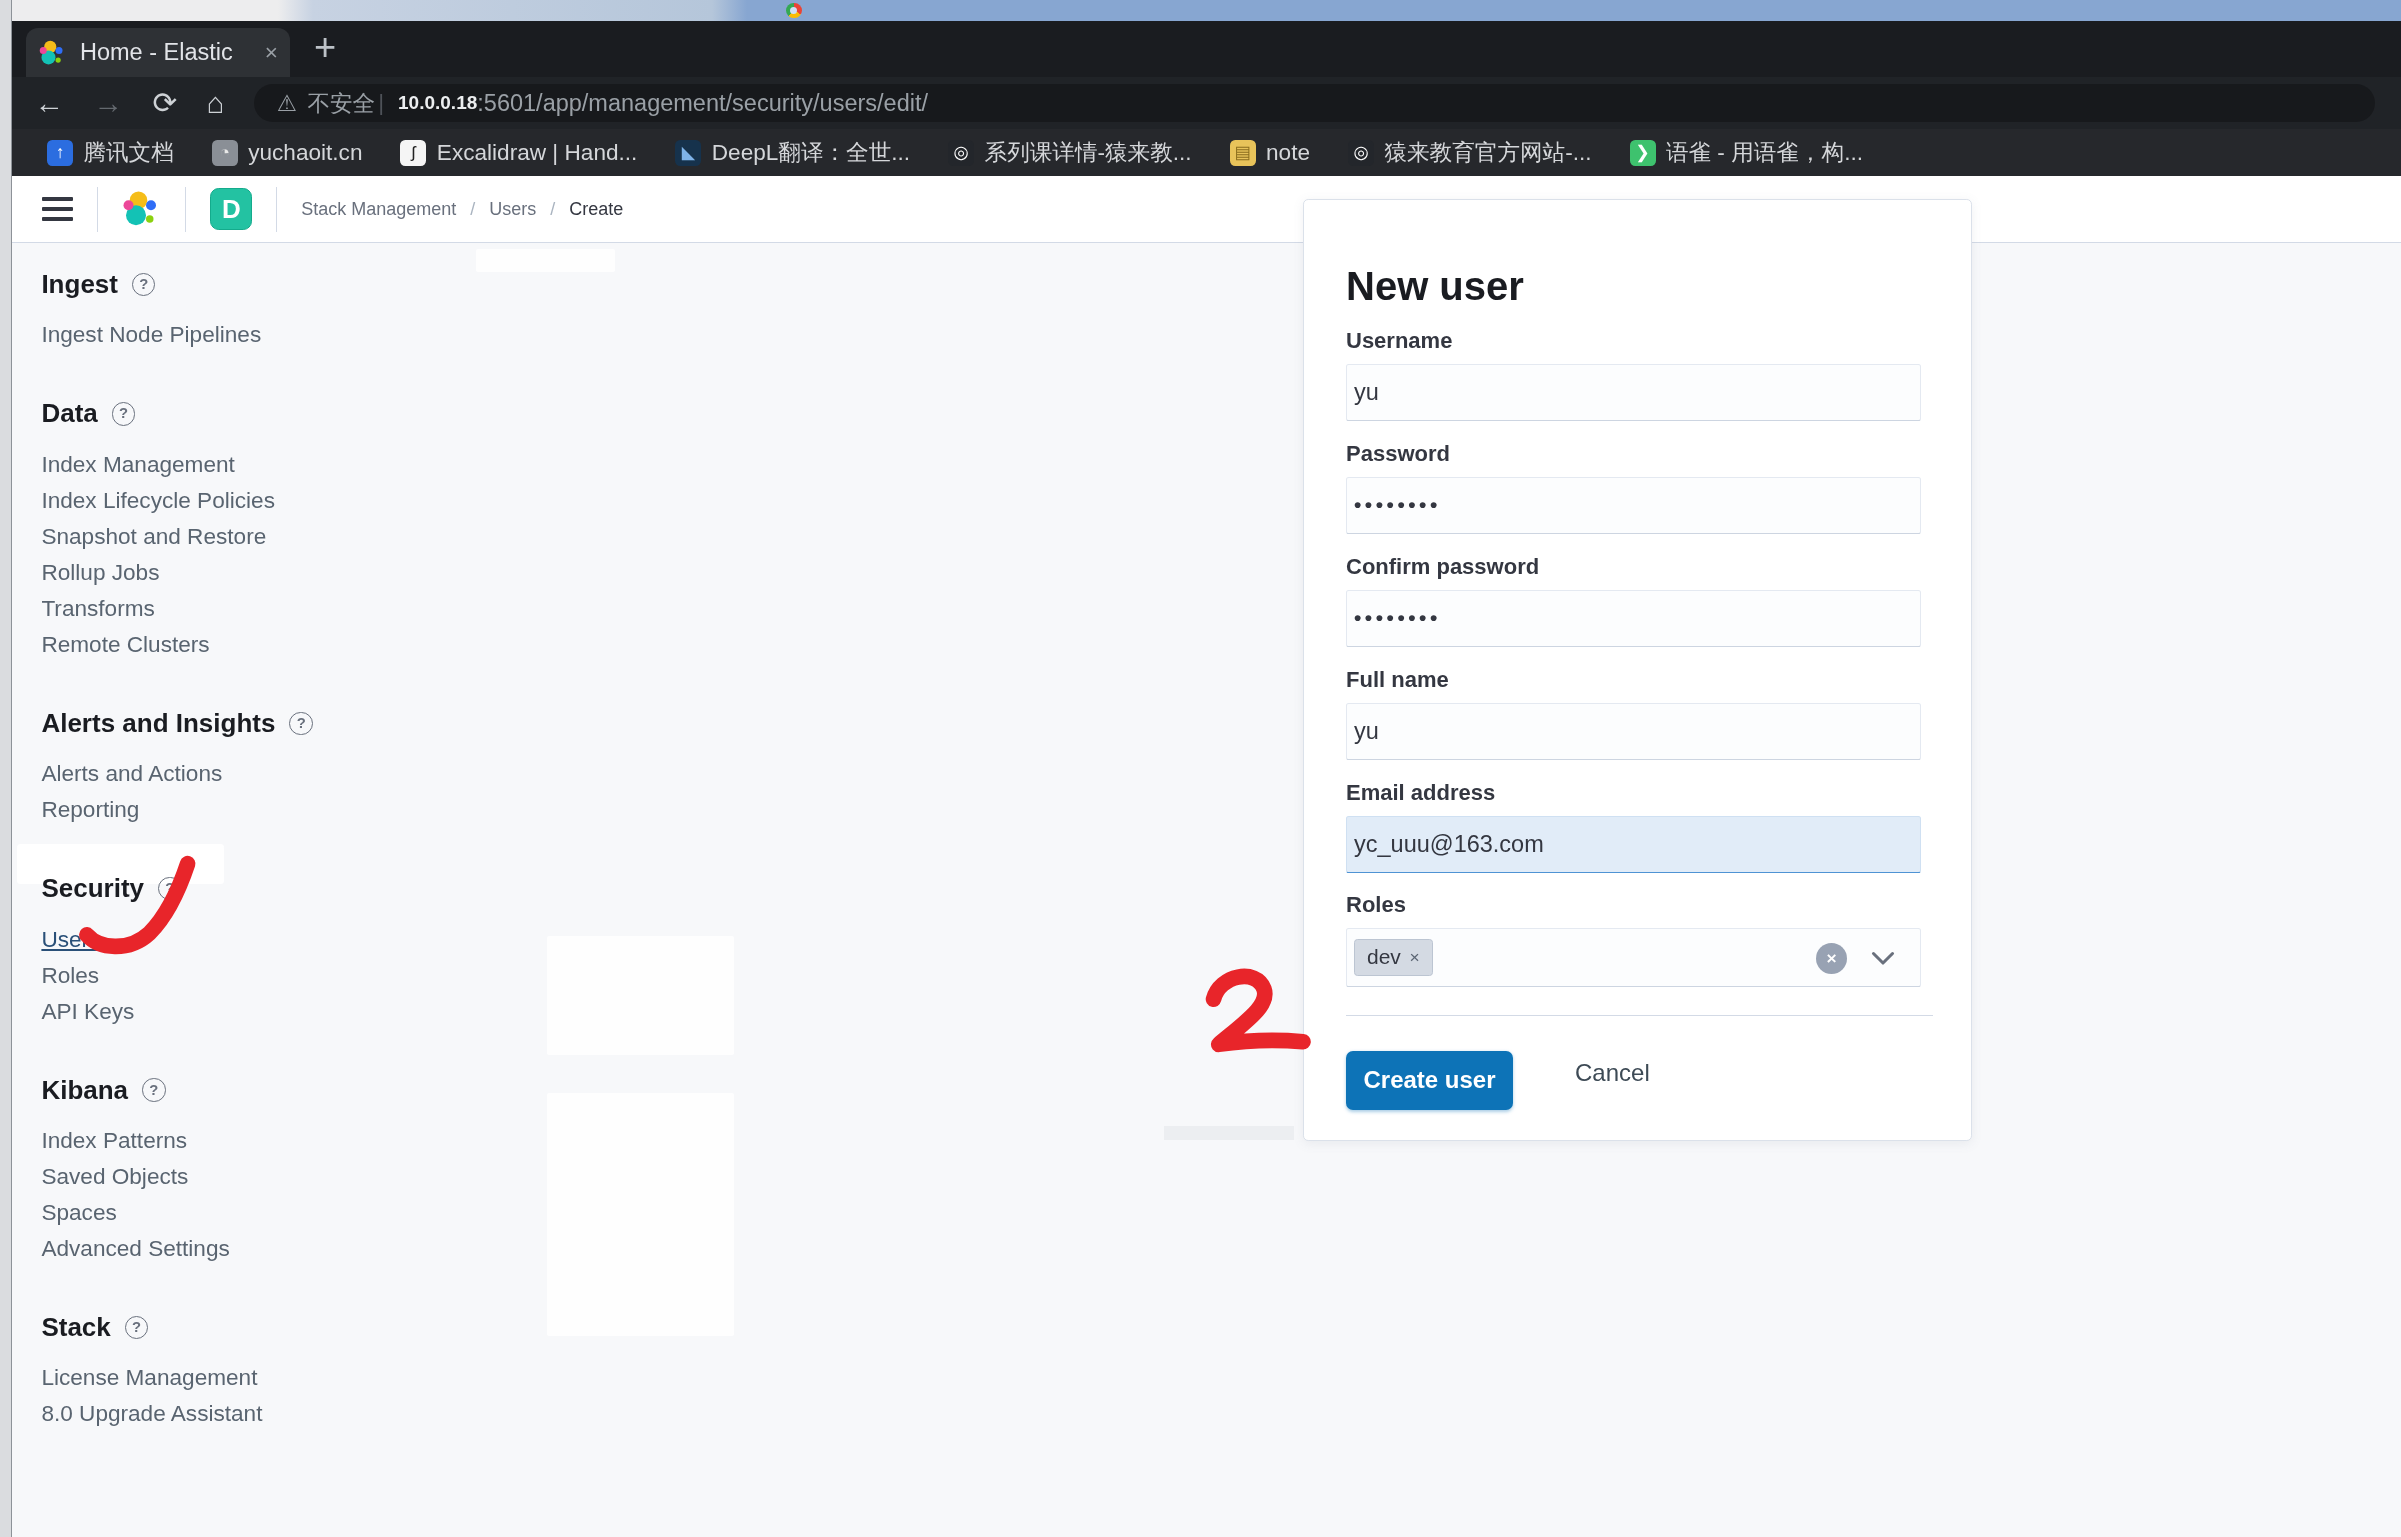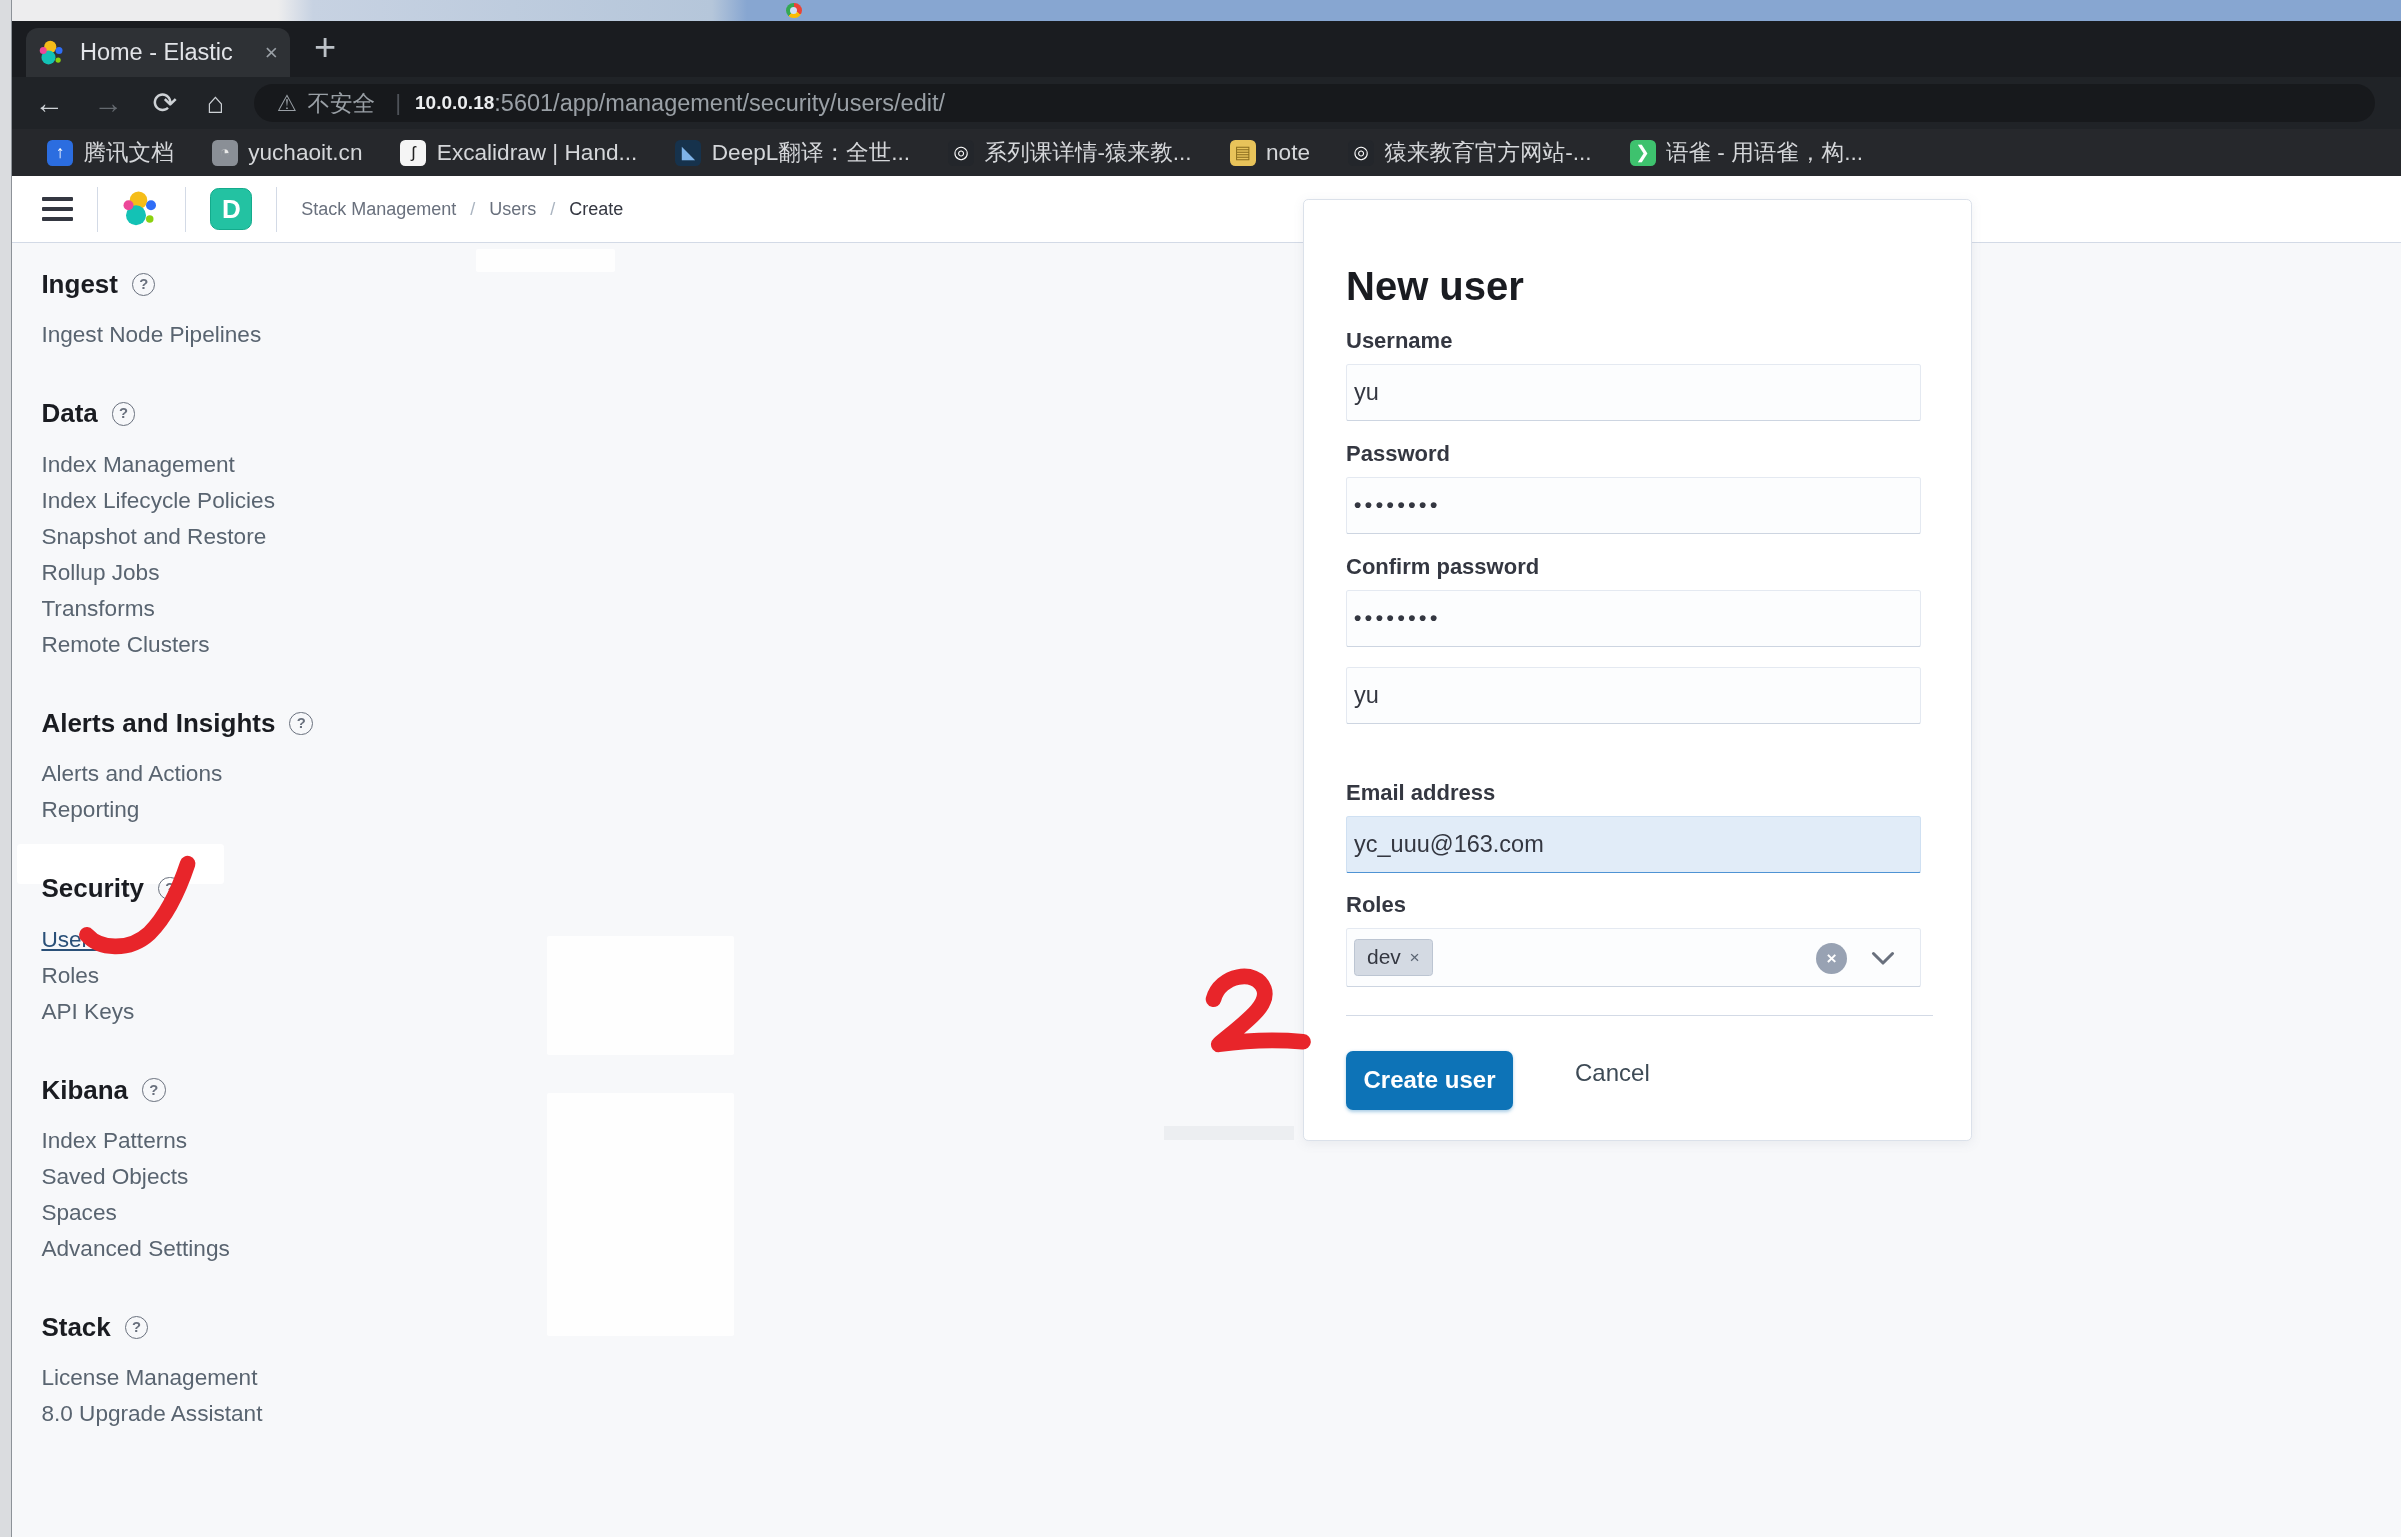--- a/index.html
+++ b/index.html
@@ -24,21 +24,21 @@
   #tab .title{margin-left:14px;font-size:23.5px;color:#e2e4e8;white-space:nowrap;flex:1;}
   #tab .close{font-size:22.6px;color:#9aa0a6;margin-left:7px;}
   #newtab{position:absolute;left:302px;top:5.2px;font-size:38px;font-weight:300;color:#bcc1c7;}
   #toolbar{position:absolute;left:0;top:56px;width:100%;height:52px;background:#202327;
     display:flex;align-items:center;padding:0 0 0 22.6px;box-sizing:border-box;}
   .navic{font-size:29.5px;color:#ced2d6;margin-right:29.5px;}
   .navic.disabled{color:#64696f;}
   #omnibox{flex:1;height:38px;margin-right:26px;background:#17191c;border-radius:19px;
     display:flex;align-items:center;padding:0 22.6px;box-sizing:border-box;}
   #omnibox .warn{font-size:22.6px;color:#9aa0a6;margin-right:10.4px;}
-  #omnibox .sec{font-size:22.6px;color:#9aa0a6;margin-right:20px;}
+  #omnibox .sec{font-size:22.6px;color:#9aa0a6;margin-right:3px;}
   #omnibox .sep{font-size:22.6px;color:#4e5258;margin-right:14px;}
   #omnibox .host{font-size:19px;color:#eceef0;font-weight:700;}
   #omnibox .path{font-size:23.5px;color:#9aa0a6;}
   #bookmarksbar{position:absolute;left:0;top:108px;width:100%;height:47px;background:#26282c;
     display:flex;align-items:center;padding-left:35px;box-sizing:border-box;}
   .bookmark{display:flex;align-items:center;margin-right:38px;}
   .bookmark .bicon{width:26px;height:26px;border-radius:5.2px;margin-right:10.4px;flex:0 0 26px;
     display:flex;align-items:center;justify-content:center;font-size:17.4px;line-height:1;}
   .bookmark .blabel{font-size:22.6px;color:#d5d7da;white-space:nowrap;}
   .bi-docs{background:#2b6de0;color:#fff;}
@@ -296,20 +296,21 @@
       </div>
       <div class="fgroup" id="g-password">
         <div class="flabel">Password</div>
         <div class="finput dots">••••••••</div>
       </div>
       <div class="fgroup" id="g-confirm">
         <div class="flabel">Confirm password</div>
         <div class="finput dots">••••••••</div>
       </div>
       <div class="fgroup" id="g-fullname">
+        <div class="flabel">Full name</div>
         <div class="finput">yu</div>
       </div>
       <div class="fgroup" id="g-email">
         <div class="flabel">Email address</div>
         <div class="finput email">yc_uuu@163.com</div>
       </div>
       <div class="fgroup" id="g-roles">
         <div class="flabel">Roles</div>
         <div class="finput" id="roles-box">
           <div id="role-chip">

